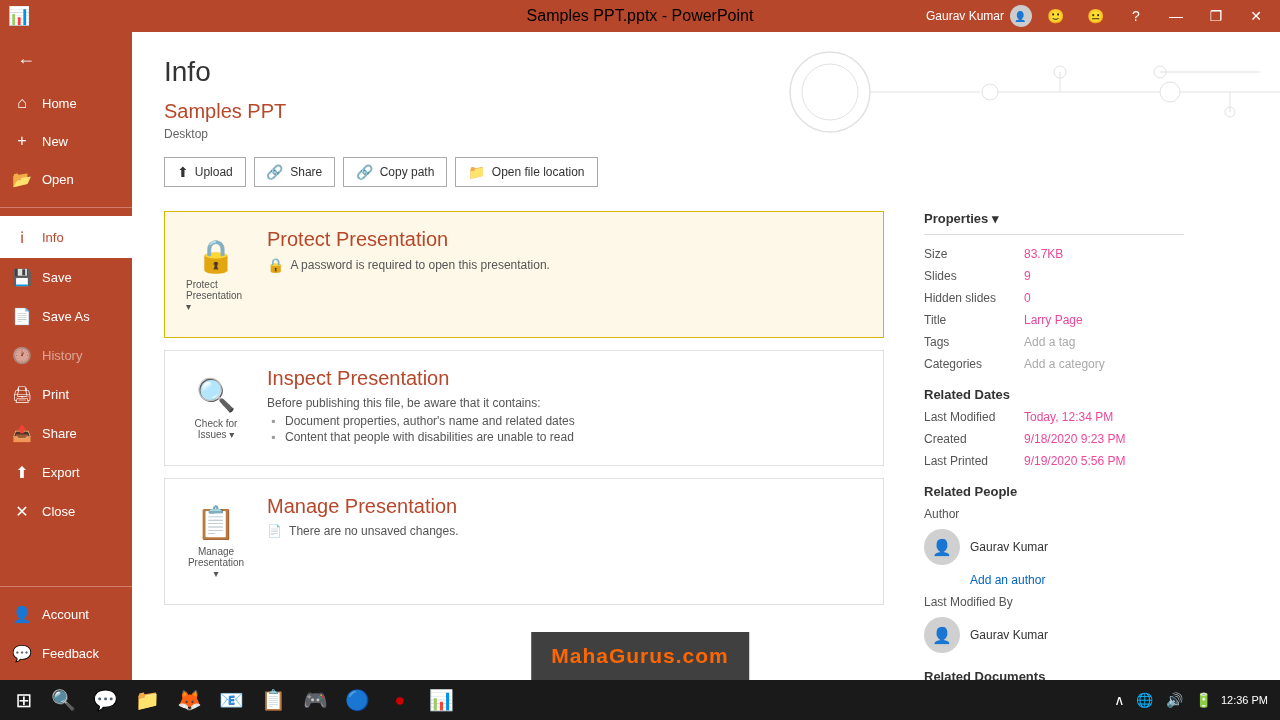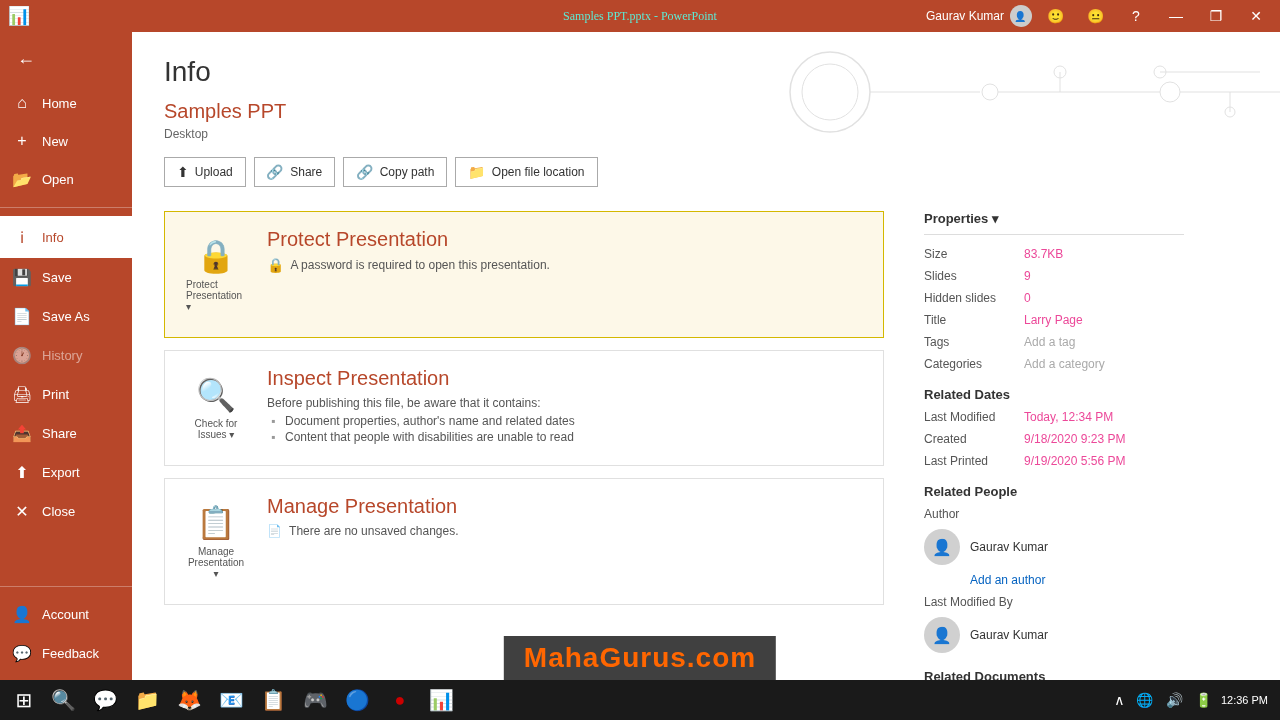--- a/index.html
+++ b/index.html
@@ -8,21 +8,21 @@
     
     .titlebar {
       height: 32px;
       background: #b7472a;
       display: flex;
       align-items: center;
       justify-content: space-between;
       padding: 0 8px;
       color: white;
     }
-    .titlebar-center { position: absolute; left: 50%; transform: translateX(-50%); font-size: 12px; color: #5eead4; font-family: Liberation Serif, serif; }
+    .titlebar-center { position: absolute; left: 50%; transform: translateX(-50%); font-size: 16px; color: #000000; }
     .titlebar-right { display: flex; align-items: center; gap: 8px; margin-left: auto; }
     .titlebar-user { display: flex; align-items: center; gap: 6px; font-size: 12px; }
     .titlebar-btn { width: 32px; height: 32px; display: flex; align-items: center; justify-content: center; cursor: pointer; font-size: 14px; color: white; }
     .user-avatar { width: 22px; height: 22px; border-radius: 50%; background: #ccc; display: flex; align-items: center; justify-content: center; font-size: 10px; color: #333; }
 
     
     .app-container { display: flex; height: 688px; }
 
     
     .sidebar {
@@ -171,23 +171,23 @@
     .tray-icon { font-size: 14px; color: white; cursor: pointer; padding: 2px 4px; }
     .tray-time { color: white; font-size: 11px; text-align: center; }
 
     .watermark-banner {
       position: fixed;
       bottom: 40px;
       left: 50%;
       transform: translateX(-50%);
       background: rgba(0,0,0,0.75);
       color: #ff6600;
-      font-size: 28px;
+      font-size: 21px;
       font-weight: bold;
-      padding: 6px 20px;
+      padding: 12px 20px;
       letter-spacing: 1px;
     }
 
     
     .bg-deco {
       position: fixed;
       top: 32px;
       right: 0;
       width: 500px;
       height: 120px;

